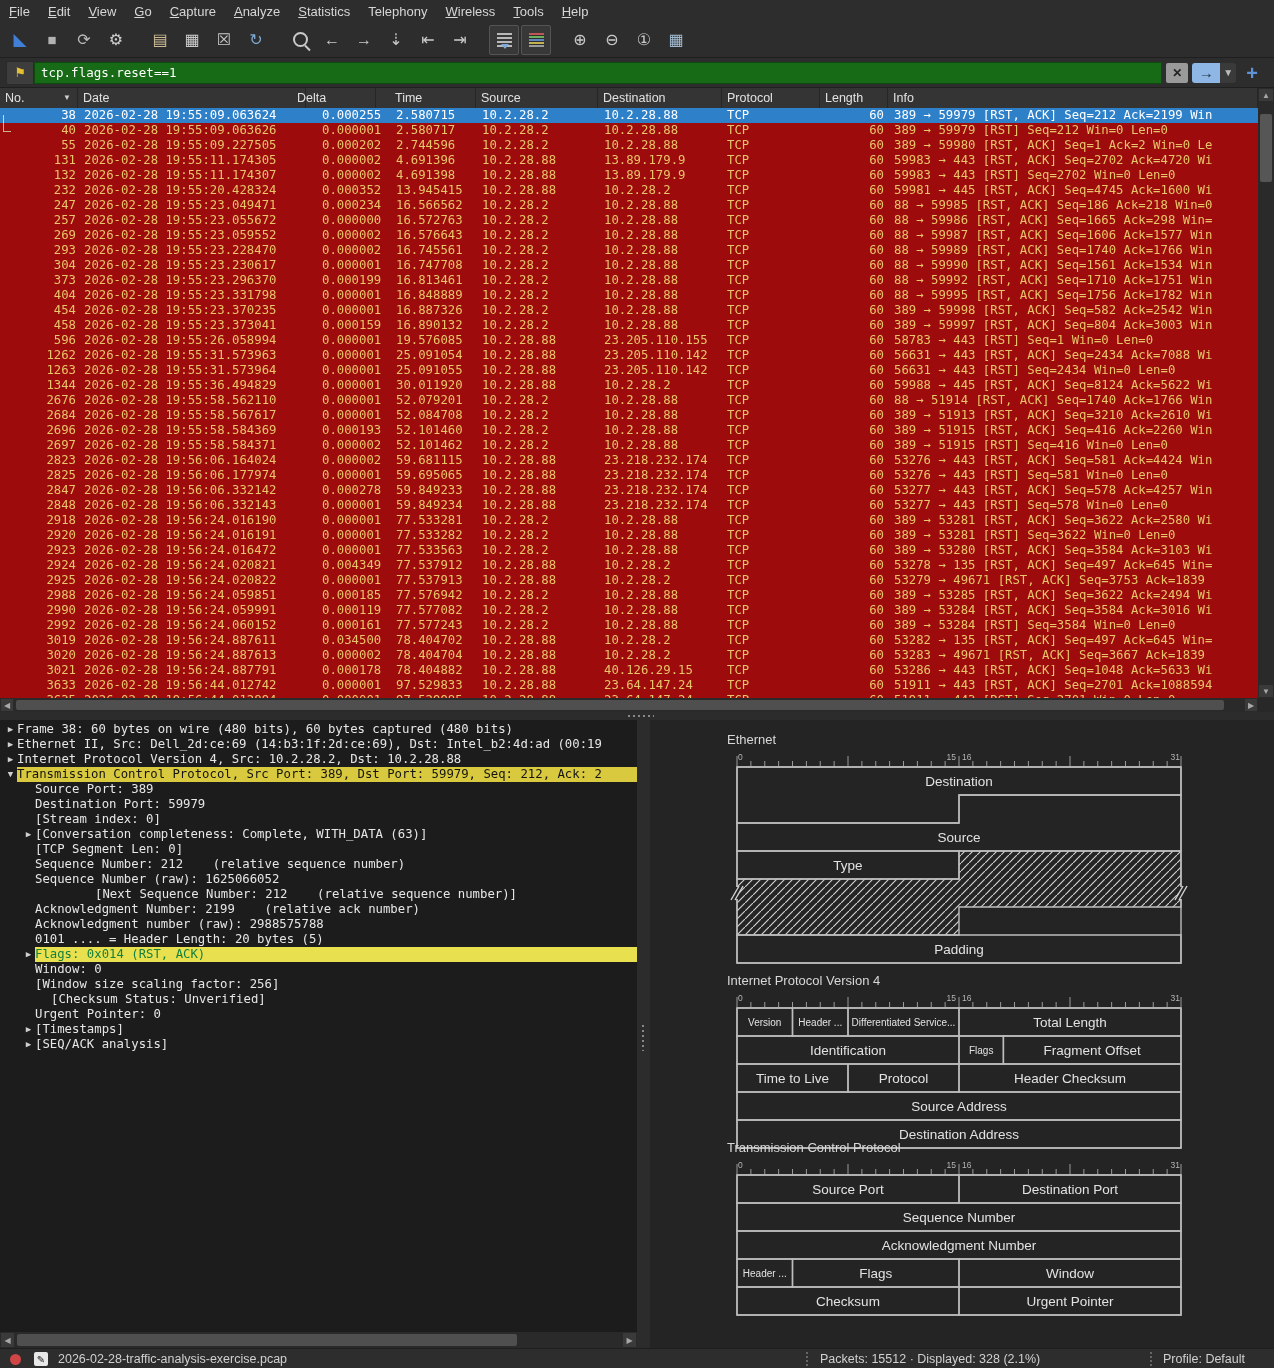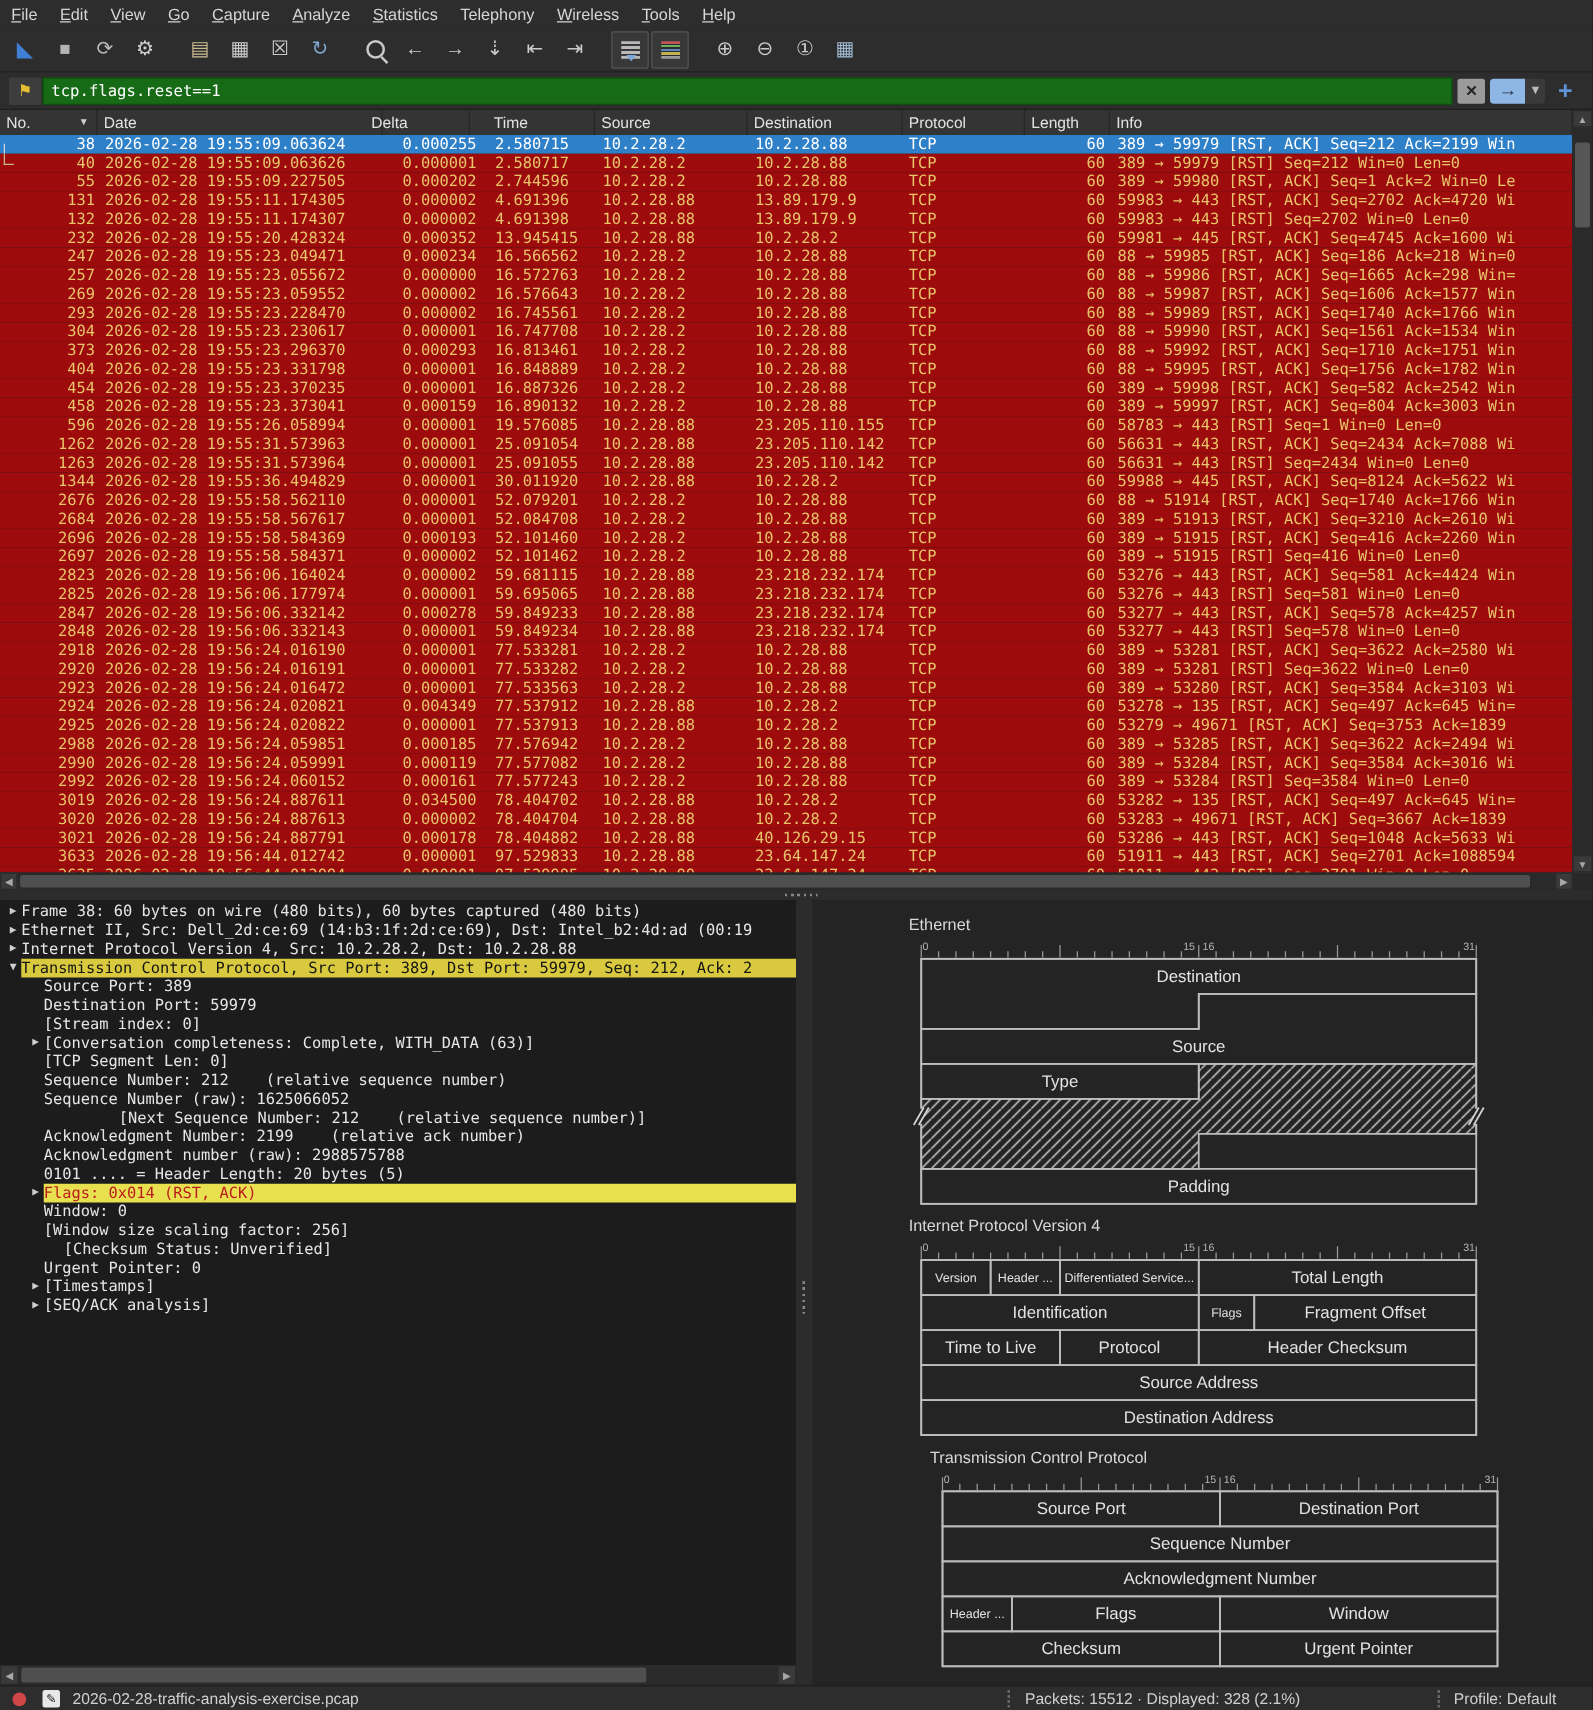--- a/index.html
+++ b/index.html
@@ -87,27 +87,27 @@
   #vsplitter::after{content:"";position:absolute;top:305px;left:5px;width:2px;height:26px;
         background:repeating-linear-gradient(#888 0 2px,transparent 2px 5px);}
   
   #details{position:absolute;left:0;top:720px;width:637px;height:612px;background:#1c1c1c;
         overflow:hidden;padding-top:2px;box-sizing:border-box;}
   .dline{display:flex;height:15px;line-height:15px;font-family:"DejaVu Sans Mono",monospace;
         font-size:12.3px;color:#e6e6e6;white-space:pre;}
   .dline .arr{width:13px;flex:none;text-align:center;color:#cfcfcf;font-size:9px;}
   .dline .txt{white-space:pre;overflow:hidden;}
   .dline.hl-proto .txt{background:#d8c93e;color:#141414;flex:1;}
-  .dline.hl-field .txt{background:#e9e050;color:#b91c1c;flex:1;}
+  .dline.hl-field .txt{background:#e9e050;color:#15803d;flex:1;}
   
   #diagram{position:absolute;left:650px;top:720px;width:624px;height:628px;background:#242424;overflow:hidden;}
   .diag-section{position:absolute;left:75px;width:480px;}
   .diag-section:nth-of-type(1){top:12px;}
   .diag-section:nth-of-type(2){top:253px;}
-  .diag-section:nth-of-type(3){top:438px;margin-left:17px;}
+  .diag-section:nth-of-type(3){top:420px;}
   .diag-title{font-size:13px;color:#d8d8d8;margin:0 0 4px 2px;}
   
   #statusbar{position:absolute;left:0;top:1348px;width:100%;height:20px;background:#2d2d2d;
         border-top:1px solid #1f1f1f;color:#d0d0d0;font-size:12.5px;}
   #expert-dot{position:absolute;left:10px;top:5px;width:11px;height:11px;border-radius:50%;background:#d04545;}
   #comment-icon{position:absolute;left:34px;top:3px;width:14px;height:14px;background:#e8e8e8;border-radius:2px;
         color:#222;font-size:10px;display:flex;align-items:center;justify-content:center;}
   #sb-filename{position:absolute;left:58px;top:2px;line-height:16px;}
   .sb-sep{position:absolute;top:3px;width:2px;height:14px;
         background:repeating-linear-gradient(#666 0 2px,transparent 2px 4px);}
@@ -336,21 +336,21 @@
         <span class="c3">16.747708</span>
         <span class="c4">10.2.28.2</span>
         <span class="c5">10.2.28.88</span>
         <span class="c6">TCP</span>
         <span class="c7">60</span>
         <span class="c8">88 → 59990 [RST, ACK] Seq=1561 Ack=1534 Win</span>
       </div>
       <div class="prow">
         <span class="c0">373</span>
         <span class="c1">2026-02-28 19:55:23.296370</span>
-        <span class="c2">0.000293</span>
+        <span class="c2">0.000199</span>
         <span class="c3">16.813461</span>
         <span class="c4">10.2.28.2</span>
         <span class="c5">10.2.28.88</span>
         <span class="c6">TCP</span>
         <span class="c7">60</span>
         <span class="c8">88 → 59992 [RST, ACK] Seq=1710 Ack=1751 Win</span>
       </div>
       <div class="prow">
         <span class="c0">404</span>
         <span class="c1">2026-02-28 19:55:23.331798</span>

